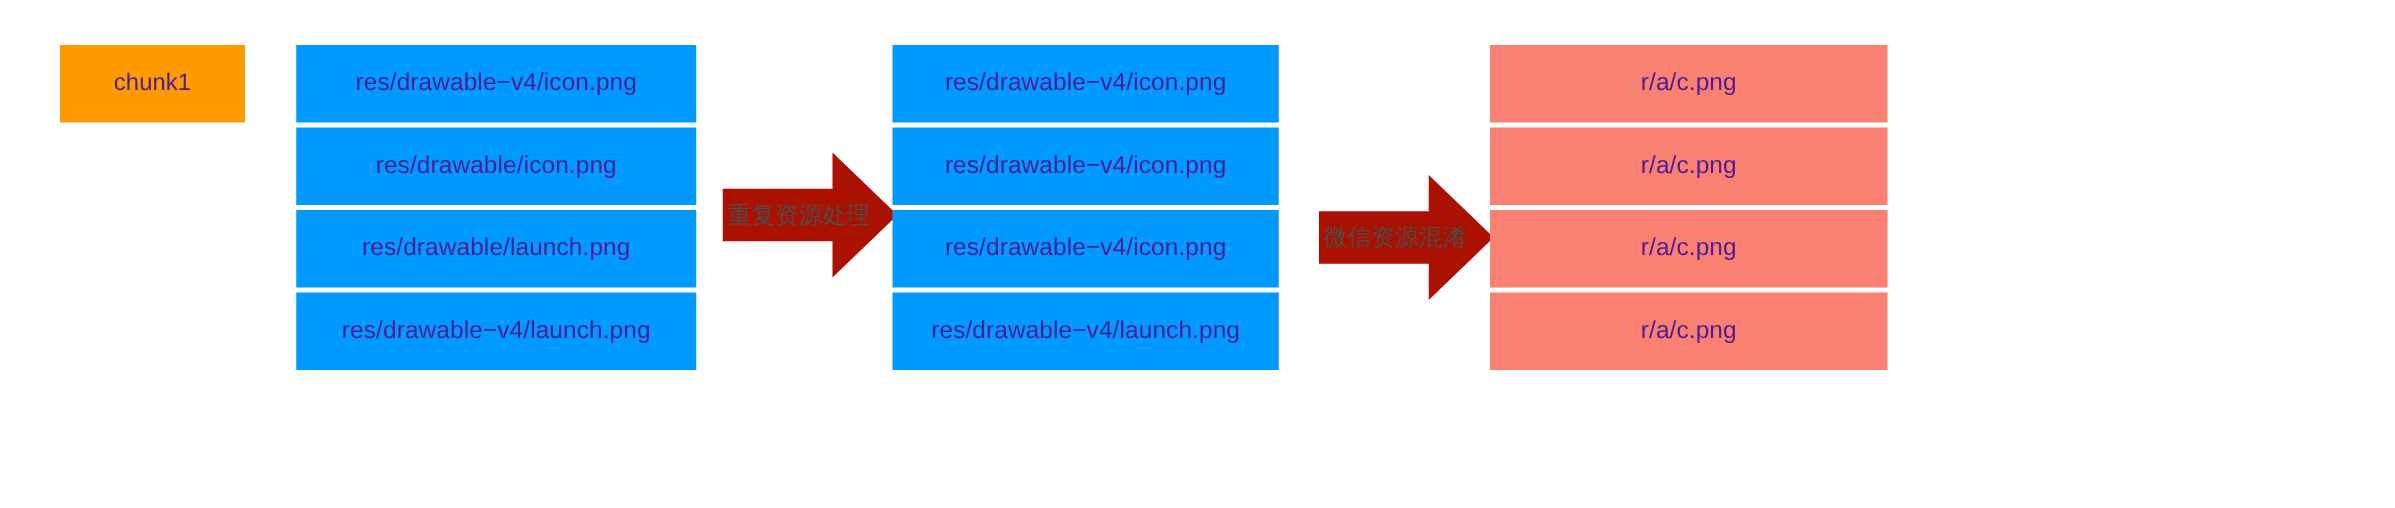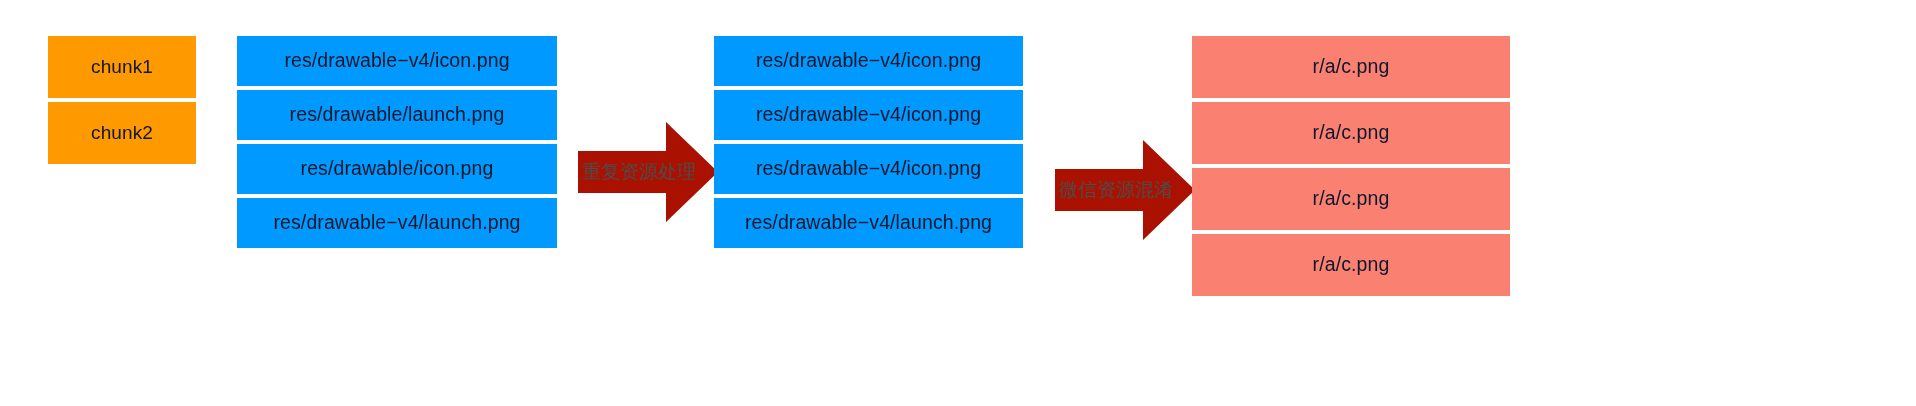--- a/index.html
+++ b/index.html
@@ -24,36 +24,36 @@
     position: absolute;
     display: flex;
     flex-direction: column;
     gap: 4px;
   }
   .box {
     box-sizing: border-box;
     display: flex;
     align-items: center;
     justify-content: center;
-    color: #0f172a;
+    color: #4c1d95;
     font-size: 19px;
     line-height: 1.1;
     letter-spacing: 0.1px;
     white-space: nowrap;
   }
 
   
   #col-chunks      { left: 48px;   top: 36px; width: 148px; }
   #col-original    { left: 237px;  top: 36px; width: 320px; }
   #col-deduped     { left: 714px;  top: 36px; width: 309px; }
   #col-obfuscated  { left: 1192px; top: 36px; width: 318px; }
 
   #col-chunks  .box { height: 62px; background: #ff9900; }
   #col-original .box,
-  #col-deduped  .box { height: 50px; background: #0099ff; }
+  #col-deduped  .box { height: 62px; background: #0099ff; }
   #col-obfuscated .box { height: 62px; background: #fa8072; }
 
   
   #col-chunks .box     { font-size: 19px; }
   #col-original .box   { font-size: 19.5px; }
   #col-deduped .box    { font-size: 19.5px; }
   #col-obfuscated .box { font-size: 19.5px; }
 
   
   .arrow {
@@ -85,27 +85,26 @@
   #arrow-dedup    { left: 578px;  top: 118px; }
   #arrow-obfuscate { left: 1055px; top: 136px; }
 </style>
 </head>
 <body>
 
 <div id="canvas">
 
   <div class="column" id="col-chunks">
     <div class="box">chunk1</div>
-    <div class="box">chunk2</div>
   </div>
 
   <div class="column" id="col-original">
     <div class="box">res/drawable−v4/icon.png</div>
+    <div class="box">res/drawable/icon.png</div>
     <div class="box">res/drawable/launch.png</div>
-    <div class="box">res/drawable/icon.png</div>
     <div class="box">res/drawable−v4/launch.png</div>
   </div>
 
   <div class="arrow" id="arrow-dedup">
     <svg viewBox="0 0 140 108" xmlns="http://www.w3.org/2000/svg" aria-hidden="true">
       <polygon points="0,33 88,33 88,4 140,54 88,104 88,75 0,75" fill="#AA1100"></polygon>
     </svg>
     <div class="arrow-label">重复资源处理</div>
   </div>
 

